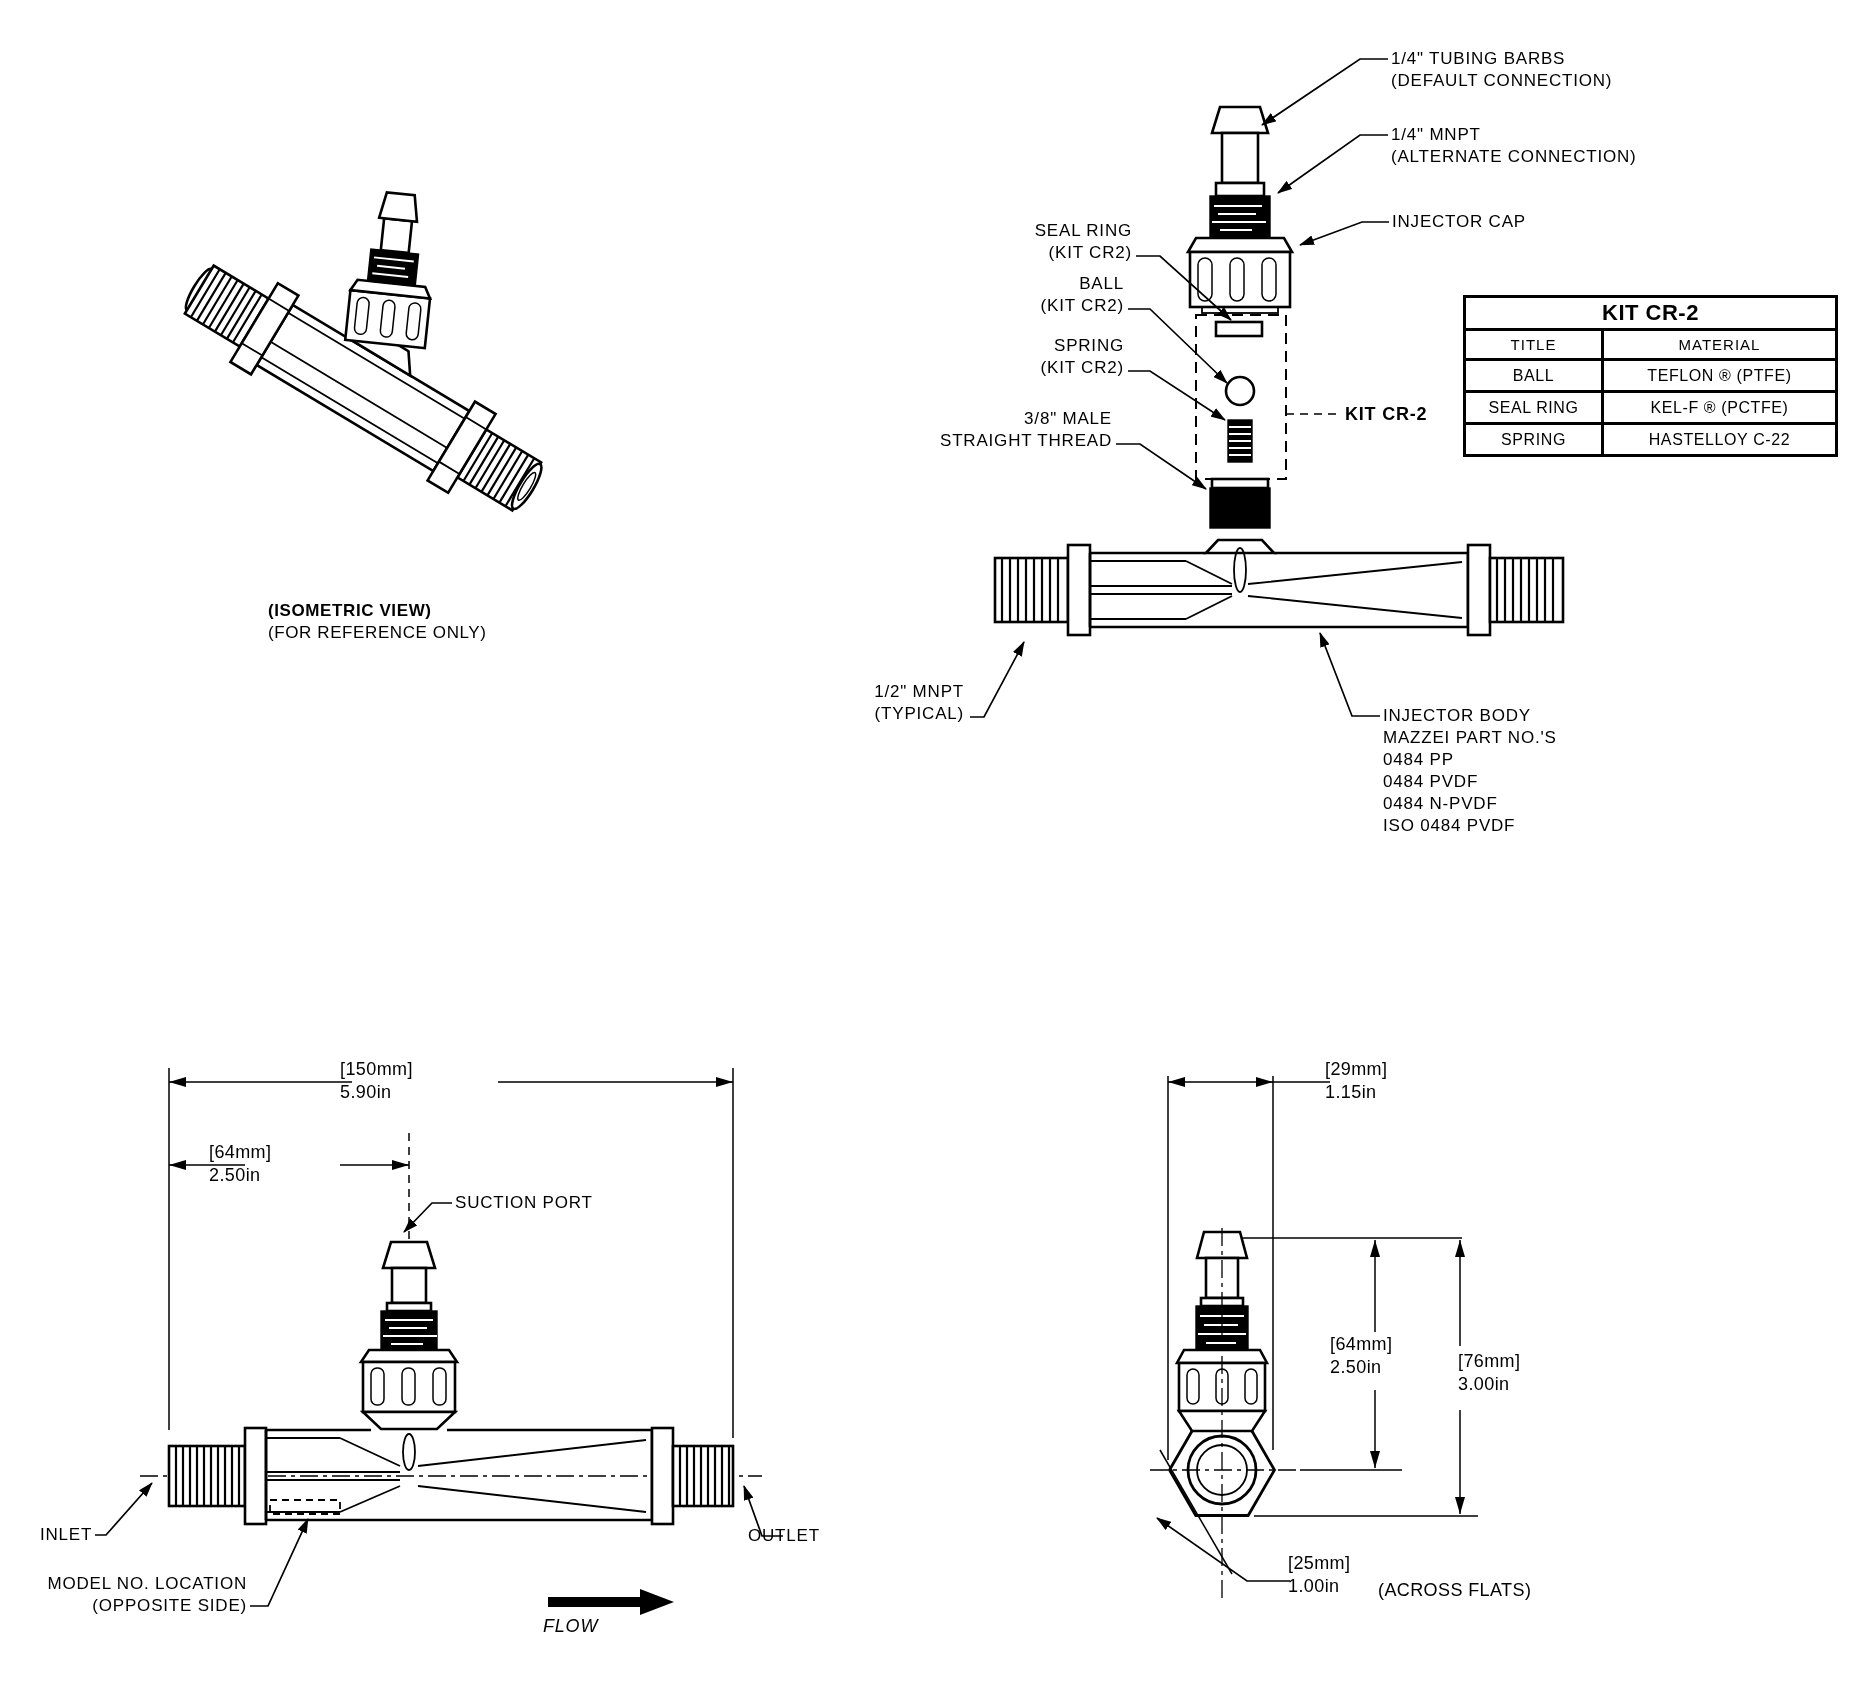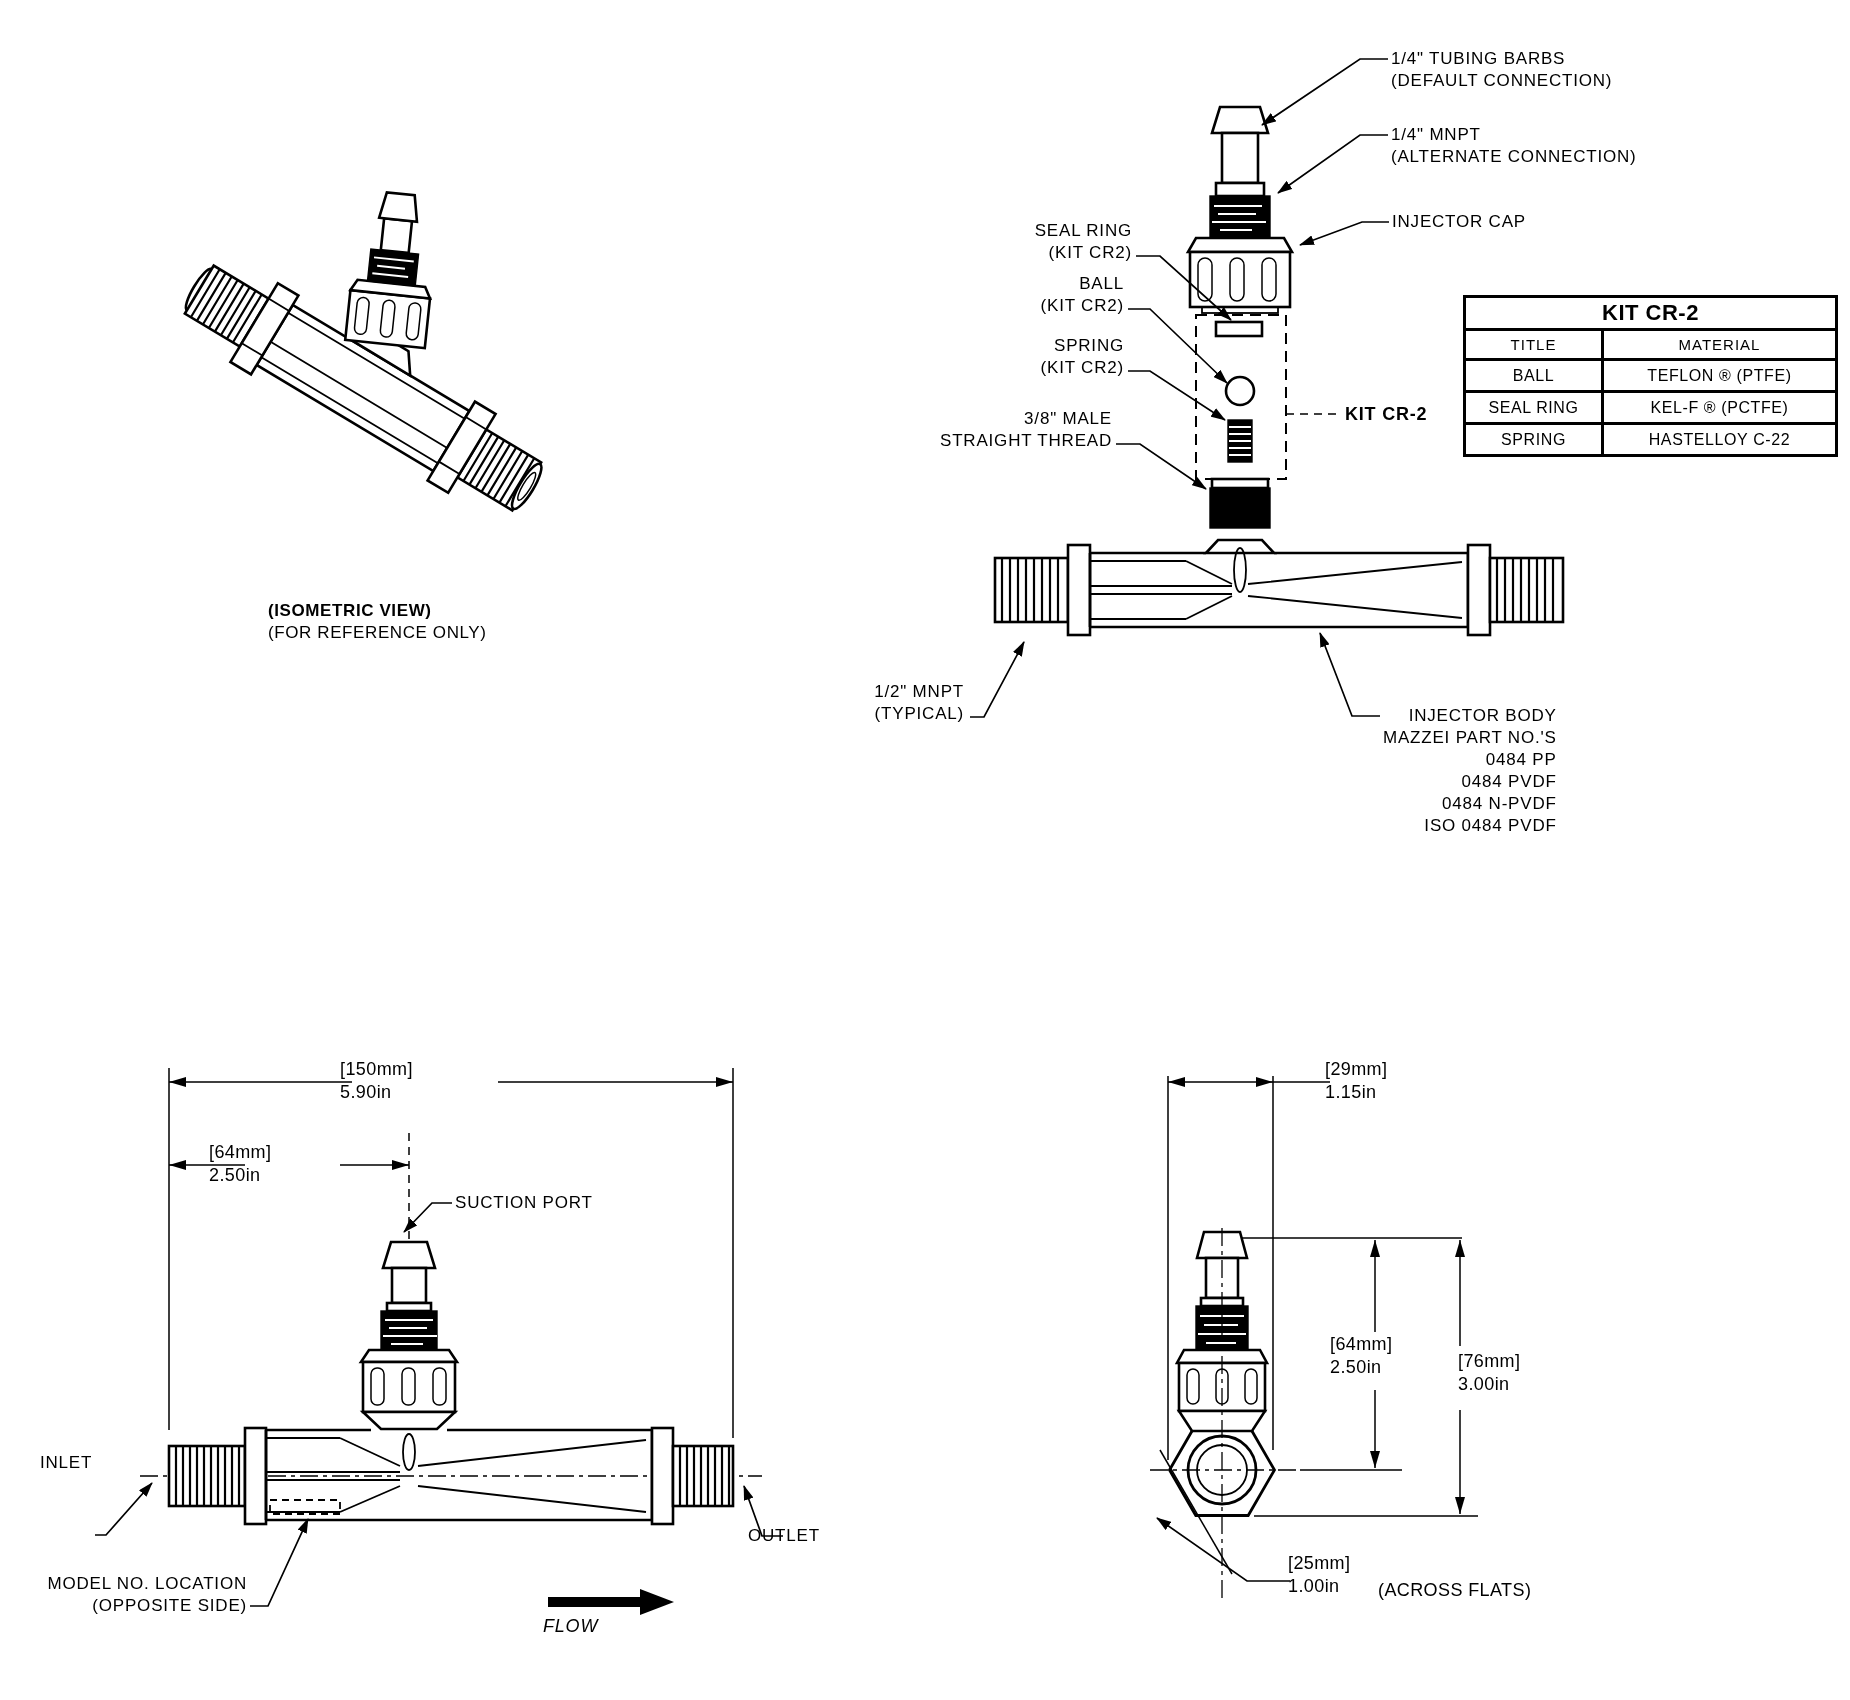--- a/index.html
+++ b/index.html
@@ -228,33 +228,33 @@
 (KIT CR2)</div>
   <div class="lbl right" style="right:726px;top:273px;">BALL
 (KIT CR2)</div>
   <div class="lbl right" style="right:726px;top:335px;">SPRING
 (KIT CR2)</div>
   <div class="lbl right" style="right:738px;top:408px;">3/8" MALE
 STRAIGHT THREAD</div>
   <div class="lbl bold" style="left:1345px;top:403px;font-size:18px;">KIT CR-2</div>
   <div class="lbl right" style="right:886px;top:681px;">1/2" MNPT
 (TYPICAL)</div>
-  <div class="lbl" style="left:1383px;top:705px;text-align:right;">INJECTOR BODY
+  <div class="lbl" style="left:1383px;top:705px;">INJECTOR BODY
 MAZZEI PART NO.'S
 0484 PP
 0484 PVDF
 0484 N-PVDF
 ISO 0484 PVDF</div>
 
   <div class="lbl dim center" style="left:340px;top:1058px;width:170px;">[150mm]
 5.90in</div>
   <div class="lbl dim center" style="left:209px;top:1141px;width:160px;">[64mm]
 2.50in</div>
   <div class="lbl" style="left:455px;top:1192px;">SUCTION PORT</div>
-  <div class="lbl" style="left:40px;top:1452px;">INLET</div>
+  <div class="lbl" style="left:40px;top:1524px;">INLET</div>
   <div class="lbl" style="left:748px;top:1525px;">OUTLET</div>
   <div class="lbl right" style="right:1603px;top:1573px;">MODEL NO. LOCATION
 (OPPOSITE SIDE)</div>
   <div class="lbl" style="left:543px;top:1615px;font-size:18px;font-style:italic;">FLOW</div>
 
   <div class="lbl dim center" style="left:1325px;top:1058px;width:95px;">[29mm]
 1.15in</div>
   <div class="lbl dim center" style="left:1330px;top:1333px;width:90px;">[64mm]
 2.50in</div>
   <div class="lbl dim center" style="left:1458px;top:1350px;width:88px;">[76mm]

